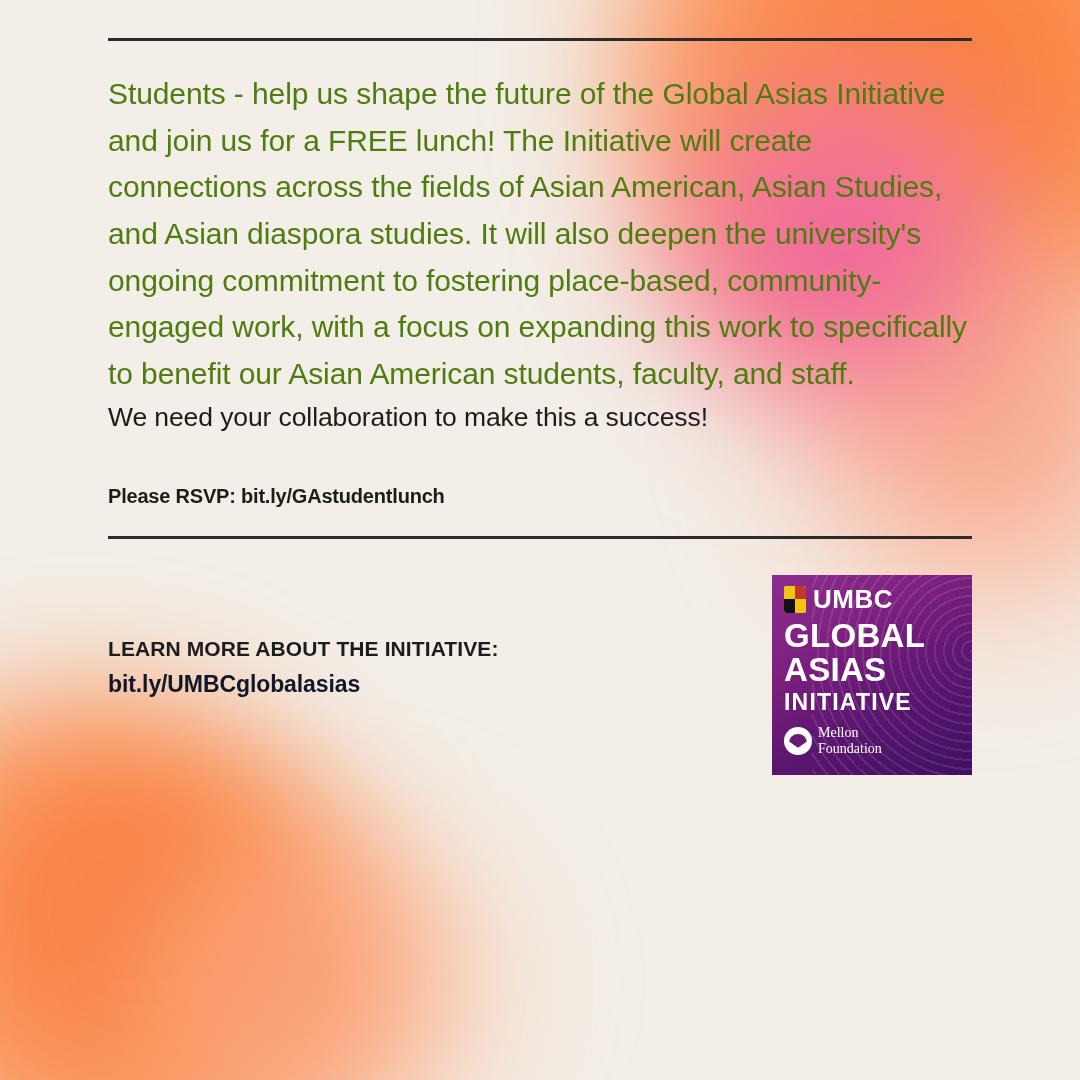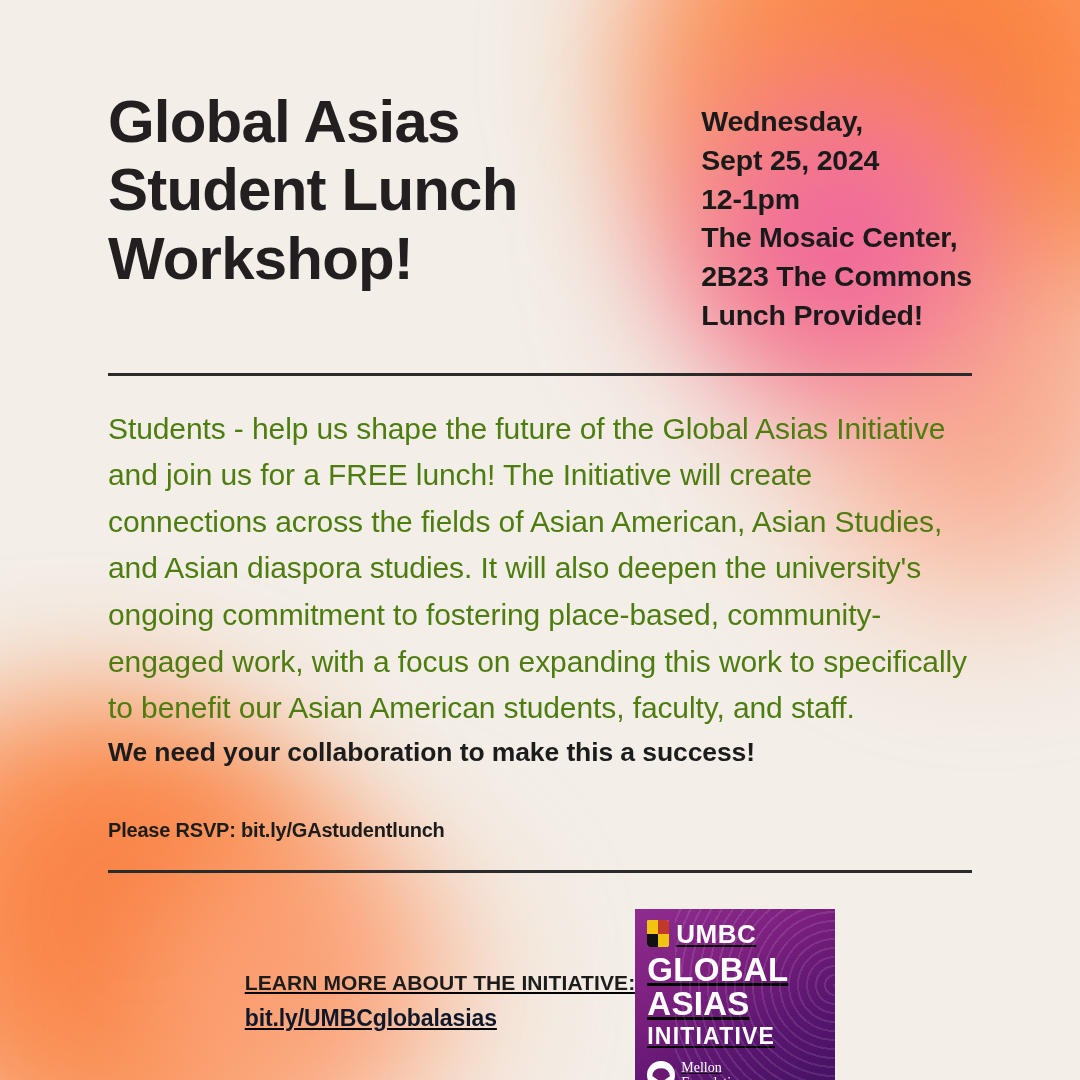--- a/index.html
+++ b/index.html
@@ -114,38 +114,37 @@
     font-size: 30px;
     line-height: 1.555;
     color: #4d7c0f;
     letter-spacing: -0.1px;
     max-width: 880px;
   }
   .body-bold {
     margin: 0;
     font-size: 26.5px;
     line-height: 1.555;
-    font-weight: bold;
+    font-weight: normal;
     color: #1c1c1c;
     letter-spacing: -0.1px;
   }
   .rsvp {
     margin: 46px 0 0 0;
     font-size: 20px;
     font-weight: bold;
     color: #1c1c1c;
     letter-spacing: -0.2px;
   }
 
   .bottom-row {
     display: flex;
-    justify-content: center;
+    justify-content: space-between;
     align-items: flex-start;
     margin-top: 36px;
-    text-decoration: underline;
   }
   .learn-more {
     padding-top: 62px;
   }
   .learn-label {
     margin: 0;
     font-size: 21px;
     font-weight: bold;
     letter-spacing: 0.1px;
     color: #1c1c1c;
@@ -270,29 +269,20 @@
 <div id="poster">
 
   <div class="blob blob-tr-1"></div>
   <div class="blob blob-tr-3"></div>
   <div class="blob blob-tr-2"></div>
   <div class="blob blob-bl-1"></div>
   <div class="blob blob-bl-2"></div>
 
   <div class="content">
 
-    <div class="top-row">
-      <h1 class="title">Global Asias Student Lunch Workshop!</h1>
-      <p class="details">Wednesday,
-Sept 25, 2024
-12-1pm
-The Mosaic Center,
-2B23 The Commons
-Lunch Provided!</p>
-    </div>
 
     <div class="rule"></div>
 
     <p class="body-text">Students - help us shape the future of the Global Asias Initiative and join us for a FREE lunch! The Initiative will create connections across the fields of Asian American, Asian Studies, and Asian diaspora studies. It will also deepen the university's ongoing commitment to fostering place-based, community-engaged work, with a focus on expanding this work to specifically to benefit our Asian American students, faculty, and staff.</p>
     <p class="body-bold">We need your collaboration to make this a success!</p>
 
     <p class="rsvp">Please RSVP: bit.ly/GAstudentlunch</p>
 
     <div class="rule rule-2"></div>
 

